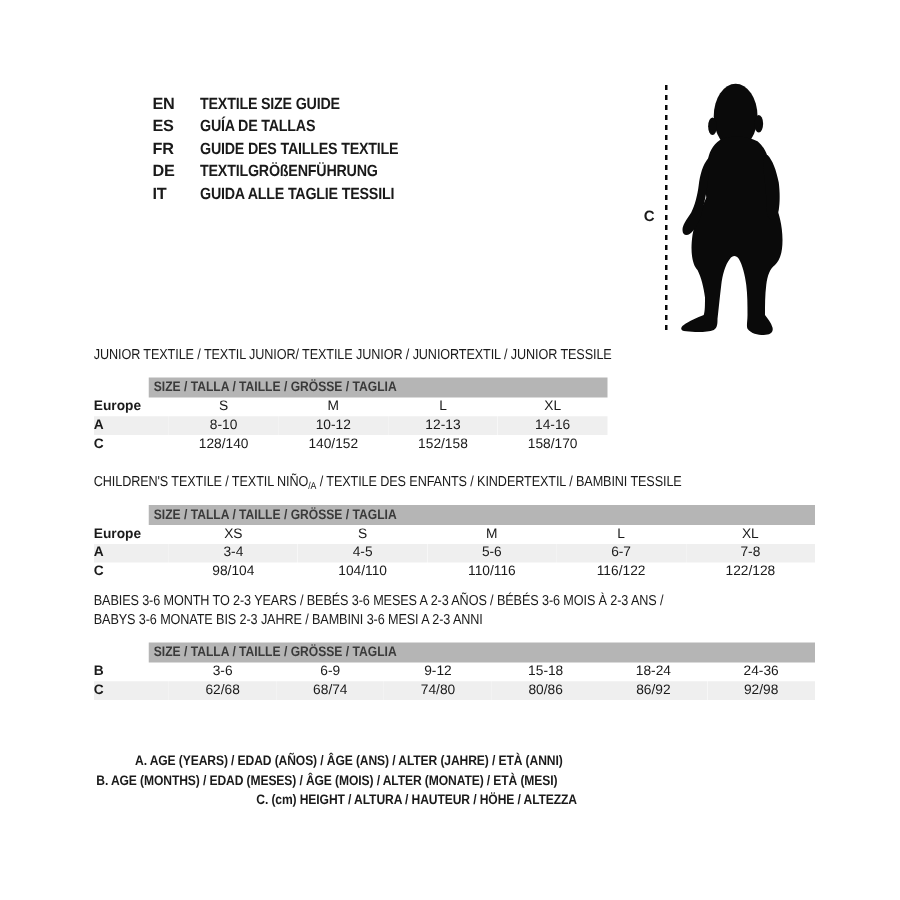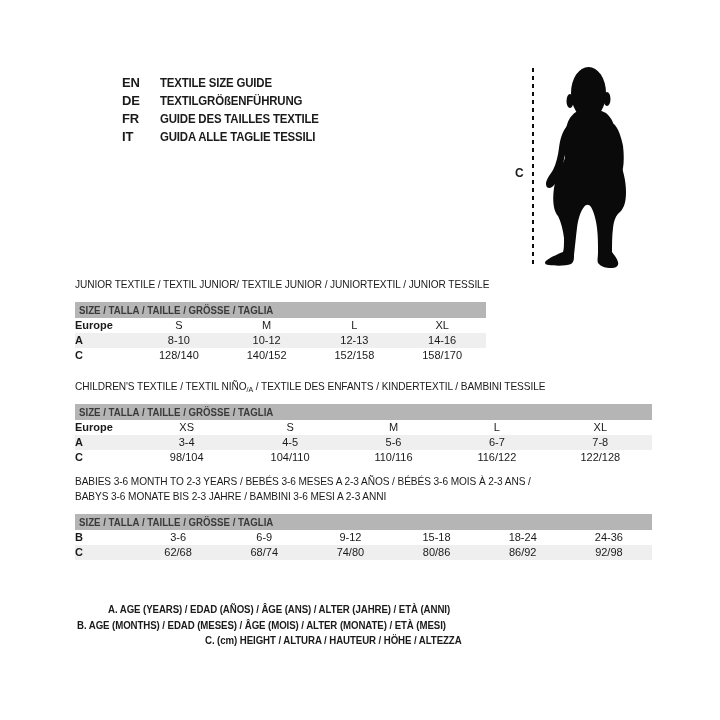--- a/index.html
+++ b/index.html
@@ -26,21 +26,21 @@
 
   
   .section{position:absolute;left:75px;}
   #sec0{top:277px;width:411px;}
   #sec1{top:379px;width:577px;}
   #sec2{top:474px;width:577px;}
   .sec-title{font-weight:normal;margin-bottom:10px;}
   .title-line{font-size:11.5px;line-height:15px;height:15px;letter-spacing:-.1px;}
   .sub{font-size:8px;vertical-align:-2px;}
   .size-bar{height:16px;line-height:16px;background:var(--bar,#b5b5b5);
-    font-size:11px;font-weight:bold;color:#3a3a3a;padding-left:4px;box-sizing:border-box;}
+    font-size:11px;font-weight:bold;color:#3a3a3a;padding-left:4px;box-sizing:border-box;margin-left:44px;}
   table.size{width:100%;border-collapse:collapse;table-layout:fixed;}
   table.size td{height:15px;line-height:15px;font-size:11px;padding:0;overflow:hidden;}
   td.lbl{text-align:left;padding-left:4px;font-weight:bold;}
   td.val{text-align:center;}
   tr.alt{background:var(--rowalt,#efefef);}
 
   
   .legend{position:absolute;left:77px;top:602px;text-align:right;}
   .legend-line{height:15.5px;line-height:15.5px;font-size:11px;font-weight:bold;letter-spacing:-.1px;}
 </style>
@@ -48,26 +48,30 @@
 <body style="--bar: #b5b5b5; --rowalt: #efefef; --ink: #1a1a1a; --sil: #0a0a0a;">
 
 <div class="page">
 
   <div class="lang-block">
       <div class="lang-row">
         <span class="lang-code">EN</span>
         <span class="cond">TEXTILE SIZE GUIDE</span>
       </div>
       <div class="lang-row">
+        <span class="lang-code">ES</span>
+        <span class="cond">GUÍA DE TALLAS</span>
+      </div>
+      <div class="lang-row">
+        <span class="lang-code">FR</span>
+        <span class="cond">GUIDE DES TAILLES TEXTILE</span>
+      </div>
+      <div class="lang-row">
         <span class="lang-code">DE</span>
         <span class="cond">TEXTILGRÖßENFÜHRUNG</span>
-      </div>
-      <div class="lang-row">
-        <span class="lang-code">FR</span>
-        <span class="cond">GUIDE DES TAILLES TEXTILE</span>
       </div>
       <div class="lang-row">
         <span class="lang-code">IT</span>
         <span class="cond">GUIDA ALLE TAGLIE TESSILI</span>
       </div>
     </div>
 
   <div class="dash-line"></div>
   <div class="c-label">C</div>
 

